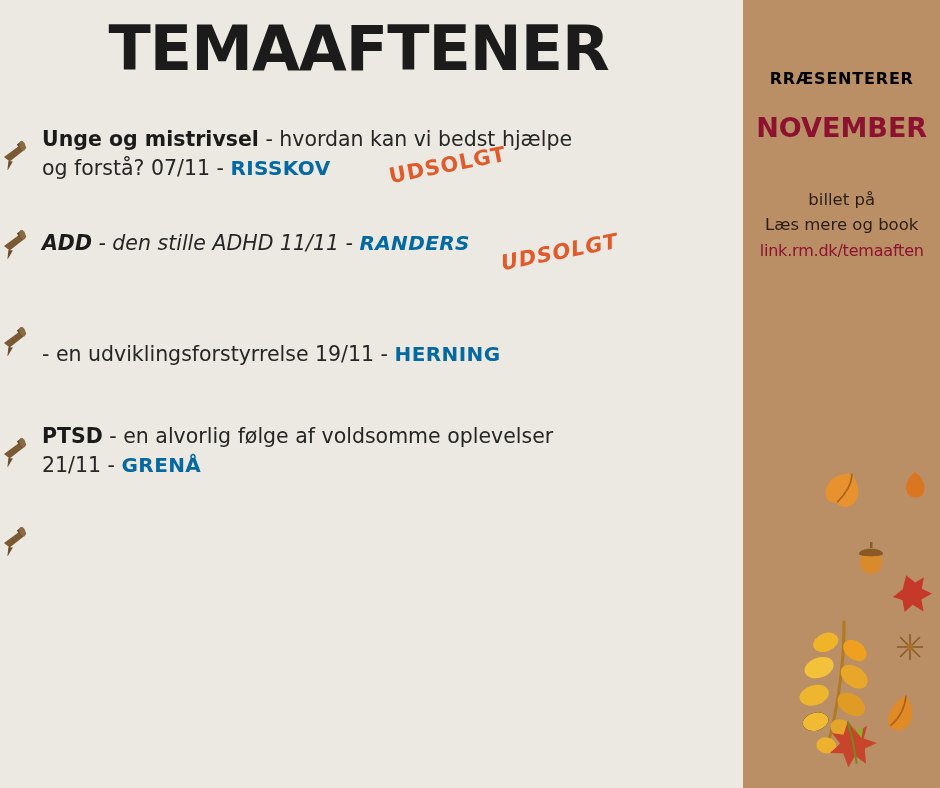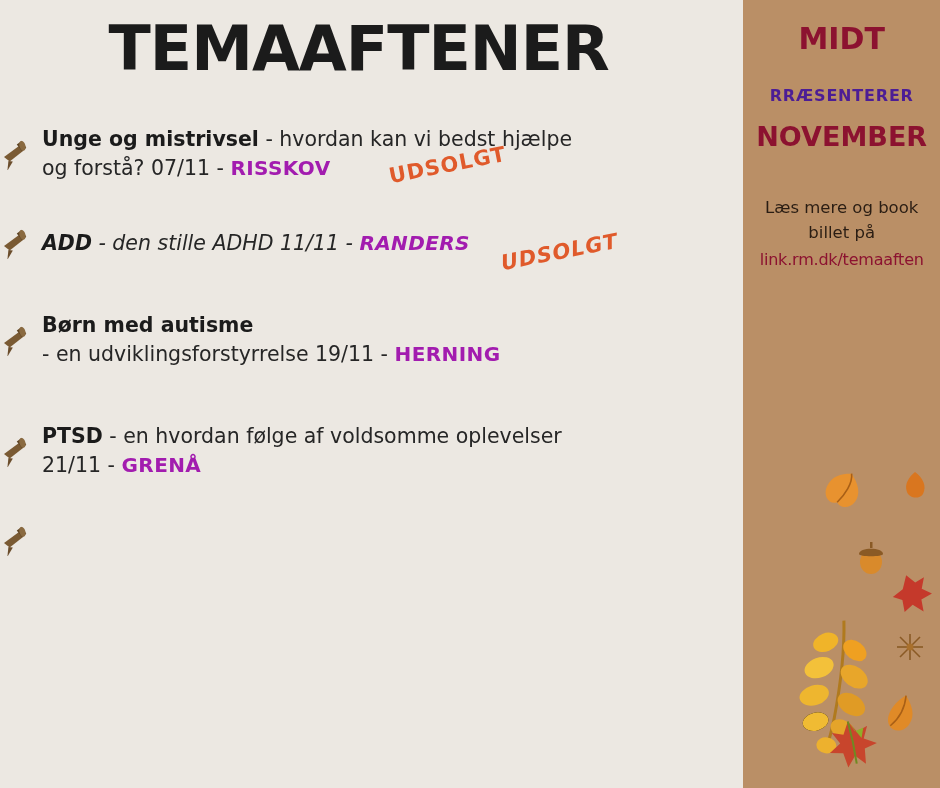--- a/index.html
+++ b/index.html
@@ -62,21 +62,21 @@
     font-size: 20.5px;
     line-height: 1.42;
     color: #262626;
     max-width: 640px;
   }
   .evt-text b {
     font-weight: bold;
     color: #1b1b1b;
   }
   .city {
-    color: #a21caf;
+    color: #0369a1;
     font-weight: bold;
     font-size: 20px;
     letter-spacing: 0.4px;
   }
   .sold {
     position: absolute;
     font-family: "DejaVu Sans", sans-serif;
     font-weight: bold;
     font-size: 21px;
     color: #e05a2b;
@@ -103,31 +103,31 @@
     font-weight: bold;
     font-size: 30px;
     line-height: 1.12;
     color: #8c1230;
     letter-spacing: 0px;
   }
   .presents {
     font-family: "DejaVu Sans", sans-serif;
     font-weight: bold;
     font-size: 16px;
-    color: #4c1d95;
+    color: #000000;
     letter-spacing: 0.8px;
-    margin-top: 30px;
+    margin-top: 47px;
   }
   .month {
     font-family: "DejaVu Sans", sans-serif;
     font-weight: bold;
     font-size: 27px;
     line-height: 1.18;
     color: #8c1230;
-    margin-top: 16px;
+    margin-top: 24px;
     letter-spacing: 0px;
   }
   .booking {
     font-family: "DejaVu Sans", sans-serif;
     font-size: 16.5px;
     line-height: 1.5;
     color: #2a1d13;
     margin-top: 44px;
   }
   .link {
@@ -196,38 +196,38 @@
           <svg width="34" height="30" viewBox="0 0 34 30">
             <g transform="rotate(-18 17 15)">
               <path d="M4 13 L22 7 L24 13 L8 19 Z" fill="#7a5a33"></path>
               <path d="M20 5 L26 3 L28 11 L23 13 Z" fill="#5f4526"></path>
               <path d="M7 18 L3 27 L11 20 Z" fill="#6b4d2c"></path>
               <ellipse cx="25" cy="8" rx="3" ry="5" fill="#8a6a40"></ellipse>
             </g>
           </svg>
         </span>
         <div class="evt-text">
-          <b>Børn med autisme</b><br>
+          <br>
           <span> - en udviklingsforstyrrelse 19/11 - </span><span class="city">HERNING</span>
         </div>
       </div>
 
       <div class="event" style="margin-bottom:44px;">
         <span class="pin">
           <svg width="34" height="30" viewBox="0 0 34 30">
             <g transform="rotate(-18 17 15)">
               <path d="M4 13 L22 7 L24 13 L8 19 Z" fill="#7a5a33"></path>
               <path d="M20 5 L26 3 L28 11 L23 13 Z" fill="#5f4526"></path>
               <path d="M7 18 L3 27 L11 20 Z" fill="#6b4d2c"></path>
               <ellipse cx="25" cy="8" rx="3" ry="5" fill="#8a6a40"></ellipse>
             </g>
           </svg>
         </span>
         <div class="evt-text">
-          <b>PTSD</b><span> - en hvordan følge af voldsomme oplevelser</span><br>
+          <b>PTSD</b><span> - en alvorlig følge af voldsomme oplevelser</span><br>
           <span>21/11 - </span><span class="city">GRENÅ</span>
         </div>
       </div>
 
       <div class="event">
         <span class="pin">
           <svg width="34" height="30" viewBox="0 0 34 30">
             <g transform="rotate(-18 17 15)">
               <path d="M4 13 L22 7 L24 13 L8 19 Z" fill="#7a5a33"></path>
               <path d="M20 5 L26 3 L28 11 L23 13 Z" fill="#5f4526"></path>
@@ -238,29 +238,28 @@
         </span>
       </div>
 
     </div>
   </div>
 
   <div class="right">
 
     <div class="r-inner">
       <div class="brand">
-        <div>MIDT</div>
       </div>
       <div class="presents">RRÆSENTERER</div>
       <div class="month">
         <div>NOVEMBER</div>
       </div>
       <div class="booking">
+        <div>billet på</div>
         <div>Læs mere og book</div>
-        <div>billet på</div>
         <a class="link" href="#">link.rm.dk/temaaften</a>
       </div>
     </div>
 
     <span class="leaf" style="left:78px; top:468px;">
       <svg width="46" height="44" viewBox="0 0 46 44">
         <g transform="rotate(25 23 22)">
           <path d="M23 4 C33 10 40 18 38 28 C36 38 26 40 22 36 C16 42 6 36 6 26 C6 14 14 8 23 4 Z" fill="#e8922f"></path>
           <path d="M23 4 C28 12 26 26 22 36" stroke="#a85f16" stroke-width="1.6" fill="none"></path>
         </g>

